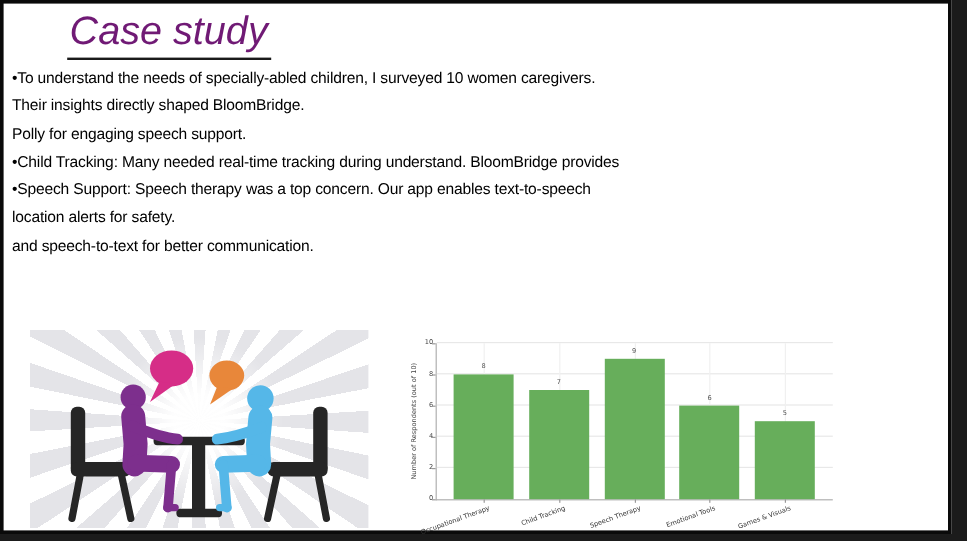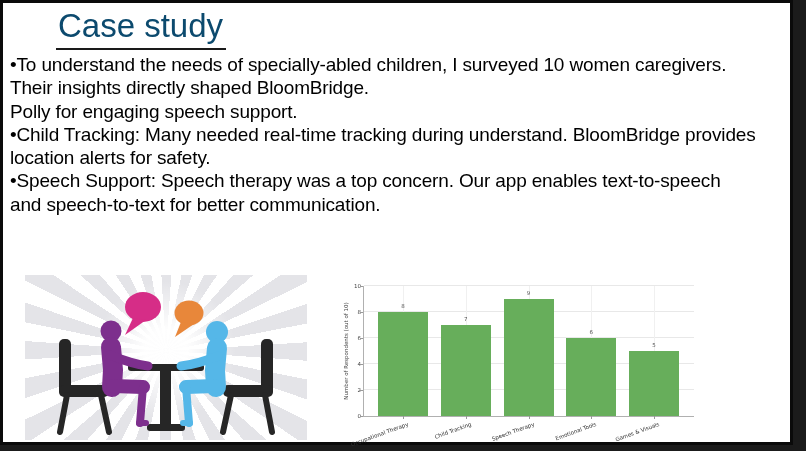--- a/index.html
+++ b/index.html
@@ -8,28 +8,29 @@
     background:#1b1b1b;
     font-family:"Liberation Sans", sans-serif;
   }
   .slide{
     position:absolute;left:0;top:0;width:787px;height:439px;
     background:#ffffff;border:3px solid #0a0a0a;
   }
   
   .title{
     position:absolute;left:53px;top:4px;
-    font-size:33px;color:#0c4a6e;
+    font-size:33px;color:#701a75;
     border-bottom:2px solid #1a1a1a;padding:0 3px 3px 2px;
     white-space:nowrap;
+    font-style:italic;
   }
   
   .body-text{
     position:absolute;left:7px;top:50px;width:778px;
-    font-size:19px;letter-spacing:-0.15px;color:#000;
+    font-size:13px;letter-spacing:-0.15px;color:#000;
   }
   .bline{height:23.3px;line-height:23.3px;white-space:nowrap;}
   .bline b{font-weight:400;}
   
   .illus{
     position:absolute;left:22px;top:272px;width:282px;height:165px;
     background:
       radial-gradient(circle at 50% 46%, rgba(255,255,255,.95) 0 13%, rgba(255,255,255,0) 42%),
       repeating-conic-gradient(from 4deg at 50% 46%, #ffffff 0deg 7.5deg, #e4e4e8 7.5deg 15deg);
     overflow:hidden;
@@ -79,22 +80,22 @@
 
 <div class="slide" style="background: rgb(255, 255, 255); border-color: rgb(10, 10, 10);">
 
   <div class="title">Case study</div>
 
   <div class="body-text">
       <div class="bline"><span>•To understand the needs of specially-abled children, I surveyed 10 women caregivers.</span></div>
       <div class="bline"><span>Their insights directly shaped </span><b>BloomBridge.</b></div>
       <div class="bline"><b>Polly</b><span> for engaging speech support.</span></div>
       <div class="bline"><span>•</span><b>Child Tracking</b><span>: Many needed real-time tracking during understand. BloomBridge provides</span></div>
+      <div class="bline"><span>•</span><b>Speech Support</b><span>: Speech therapy was a top concern. Our app enables text-to-speech</span></div>
       <div class="bline"><span>location alerts for safety.</span></div>
-      <div class="bline"><span>•</span><b>Speech Support</b><span>: Speech therapy was a top concern. Our app enables text-to-speech</span></div>
       <div class="bline"><span>and speech-to-text for better communication.</span></div>
     </div>
 
   <div class="illus">
     <svg id="illus-svg" width="282" height="165" viewBox="0 0 282 165" style="--person-left: #7d2f8d; --person-right: #55b7e8; --bubble-left: #d62d87; --bubble-right: #e8873a; --furniture: #262626;">
 
       <g>
         <rect class="fill-furn" x="34" y="64" width="12" height="56" rx="5"></rect>
         <rect class="fill-furn" x="34" y="110" width="50" height="12" rx="5"></rect>
         <path d="M42,120 L35,157" stroke="#262626" stroke-width="6" stroke-linecap="round" fill="none"></path>

